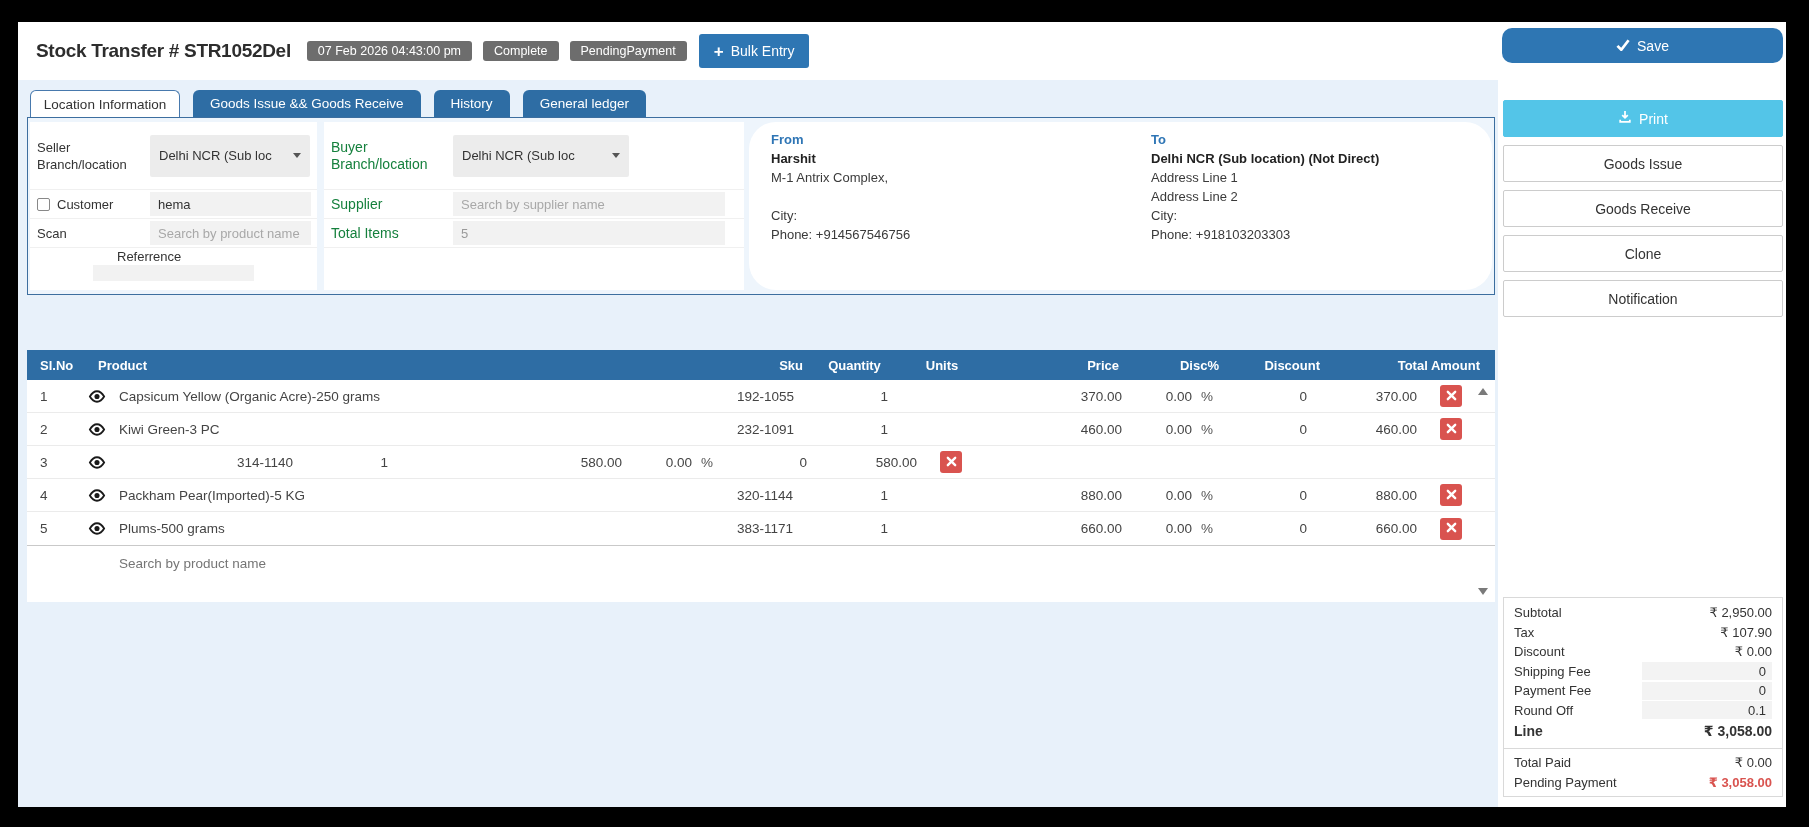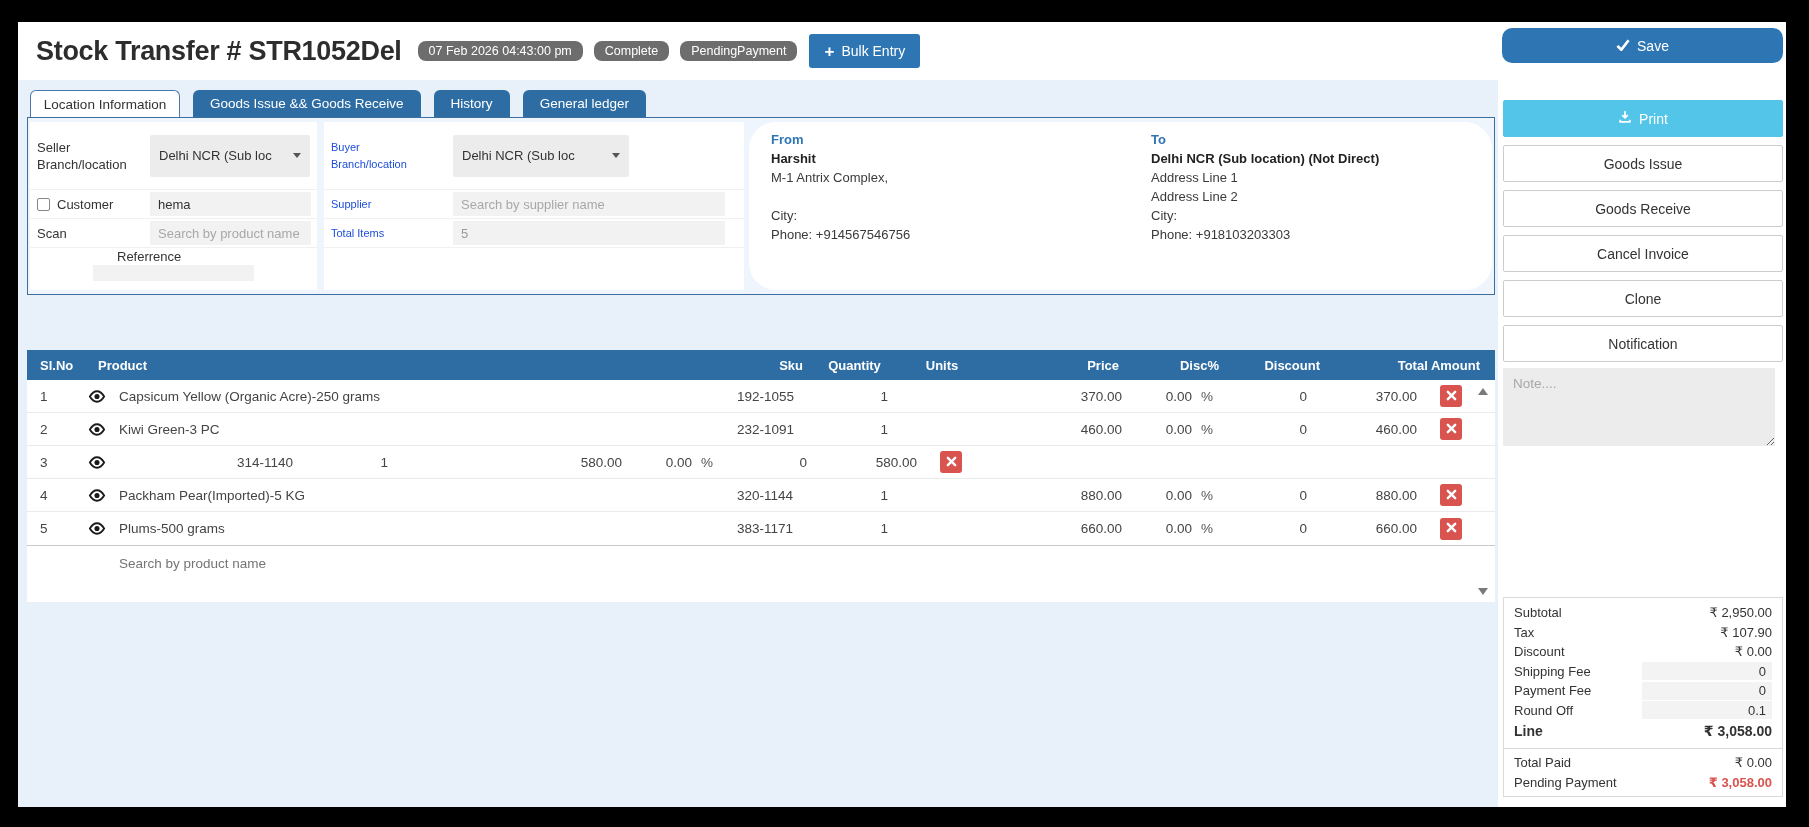--- a/index.html
+++ b/index.html
@@ -2,22 +2,22 @@
 <html><head>
 <meta charset="utf-8">
 <style>
   * { box-sizing: border-box; margin: 0; padding: 0; }
   html,body { width:1809px; height:827px; }
   body { background:#000; position:relative; font-family:"Liberation Sans","DejaVu Sans",sans-serif; overflow:hidden; }
   .app { position:absolute; left:18px; top:22px; width:1768px; height:785px; background:#fff; }
 
   
   .hdr { position:relative; height:58px; background:#fff; display:flex; align-items:center; }
-  .hdr h1 { font-size:27px; font-weight:600; color:#2d2d2d; margin-left:18px; letter-spacing:-0.3px; }
-  .badge { margin-left:11px; background:#6d6d6d; color:#fff; font-size:12.5px; padding:3px 11px; border-radius:8px; white-space:nowrap; }
+  .hdr h1 { font-size:19px; font-weight:600; color:#2d2d2d; margin-left:18px; letter-spacing:-0.3px; }
+  .badge { margin-left:11px; background:#6d6d6d; color:#fff; font-size:12.5px; padding:3px 11px; border-radius:3px; white-space:nowrap; }
   .badge.first { margin-left:16px; }
   .btn-bulk { margin-left:12px; background:#2e76b3; color:#fff; border:none; font-size:14px; height:34px; padding:0 15px; border-radius:3px; display:flex; align-items:center; gap:7px; cursor:pointer; font-family:inherit; }
   .plus-glyph { font-size:17px; font-weight:bold; line-height:1; }
   .btn-save { position:absolute; right:3px; top:6px; width:281px; height:35px; background:#2e76b3; color:#fff; border:none; border-radius:10px; font-size:14px; display:flex; align-items:center; justify-content:center; gap:7px; cursor:pointer; font-family:inherit; }
 
   
   .main { position:absolute; top:58px; left:0; width:1480px; height:727px; background:#e8f1fa;padding-left:44px; }
   .content { position:absolute; left:9px; top:10px; width:1468px; }
 
   
@@ -28,21 +28,21 @@
   
   .form-panel { position:relative; height:178px; background:#eef5fc; border:1px solid #3c6e9f; }
   .card { position:absolute; top:4px; bottom:4px; background:#fff; }
   .card-left { left:2px; width:287px; }
   .card-mid { left:296px; width:420px; }
   .card-addr { left:721px; right:2px;border-radius:27px; }
   .frow { display:flex; align-items:center; border-bottom:1px solid #f0f0f0; padding:0 7px; height:29px; }
   .frow.tall { height:68px; }
   .frow.last { border-bottom:none; height:33px;flex-direction:column; }
   .flabel { width:113px; font-size:13px; color:#333; line-height:17px; flex-shrink:0; }
-  .flabel-mid { width:122px; font-size:11px; color:#1d4ed8; line-height:17px; flex-shrink:0; }
+  .flabel-mid { width:122px; font-size:14px; color:#15803d; line-height:17px; flex-shrink:0; }
   .cbwrap { display:flex; align-items:center; }
   .cb { width:13px; height:13px; border:1px solid #888; border-radius:2px; background:#fff; margin-right:7px; cursor:pointer; flex-shrink:0; }
   .dd { width:160px; height:42px; background:#ececec; display:flex; align-items:center; padding:0 9px; border-radius:2px; font-size:13px; color:#333; cursor:pointer; }
   .dd-mid { width:176px; }
   .dd .ddtxt { flex:1; overflow:hidden; white-space:nowrap; }
   .caret { width:0; height:0; border-left:4px solid transparent; border-right:4px solid transparent; border-top:5px solid #555; margin-left:5px; flex-shrink:0; }
   .finput { width:161px; height:24px; background:#f2f2f2; border:none; font-size:13px; color:#333; padding:0 8px; font-family:inherit; outline:none; }
   .finput::placeholder, .note::placeholder { color:#a8a8a8; opacity:1; }
   .finput.wide { width:272px; }
   .finput.dim { color:#9a9a9a; }
@@ -362,27 +362,25 @@
     <div class="sidebar">
       <button class="sbtn print">
         <span><svg width="14" height="14" viewBox="0 0 16 16">
               <path d="M8 1v7.5M4.8 5.8L8 9l3.2-3.2" stroke="#fff" stroke-width="2" fill="none"></path>
               <path d="M1.5 11v3.5h13V11h-2v1.5h-9V11z" fill="#fff"></path>
             </svg></span>
         <span>Print</span>
       </button>
       <button class="sbtn">Goods Issue</button>
       <button class="sbtn">Goods Receive</button>
-      <button class="sbtn">Cancel Invoice</button>
       <button class="sbtn">Clone</button>
       <button class="sbtn">Notification</button>
     </div>
 
     <div class="side-white">
-      <textarea class="note" placeholder="Note...." style=""></textarea>
 
       <div class="totals-box">
         <div class="trow2">
           <span>Subtotal</span>
           <span>₹ 2,950.00</span>
         </div>
         <div class="trow2">
           <span>Tax</span>
           <span>₹ 107.90</span>
         </div>

